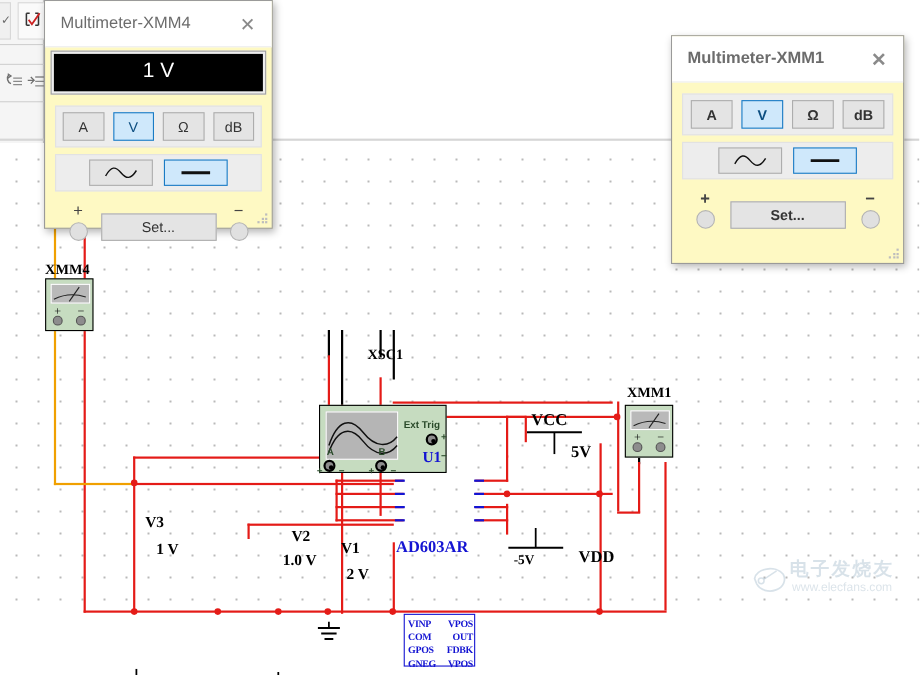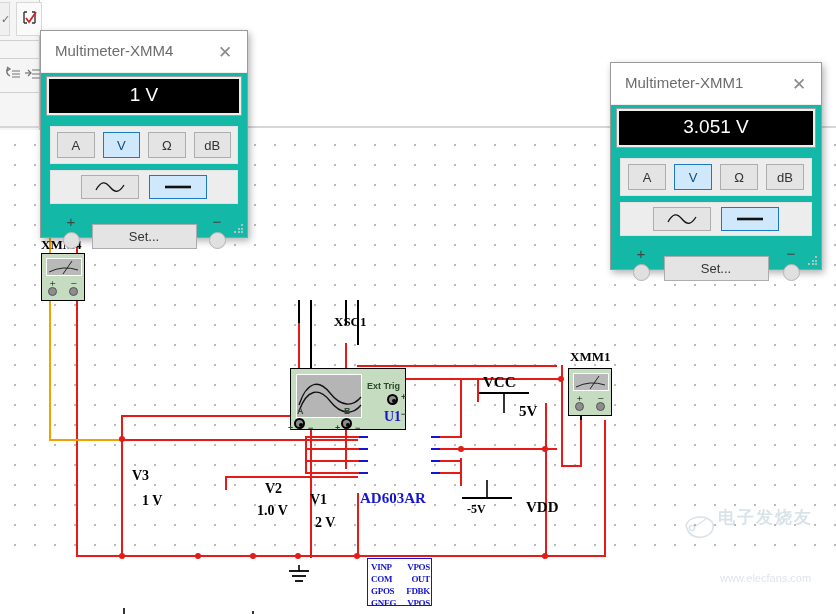--- a/index.html
+++ b/index.html
@@ -59,22 +59,22 @@
   .ic-pinrow { position:absolute; left:3px; width:59px; height:11px; display:flex; justify-content:space-between; }
   .ic-lead { position:absolute; height:1.6px; background:#1414d2; }
 
   
   .gnd { position:absolute; }
 
   
   .batt { position:absolute; }
 
   
-  .mmwin { position:absolute; background:#14b8a6; border:1px solid #9a9a9a;
-           box-shadow: 2px 3px 7px rgba(0,0,0,0.30); margin-top: 30px; }
+  .mmwin { position:absolute; background:#fef9c3; border:1px solid #9a9a9a;
+           box-shadow: 2px 3px 7px rgba(0,0,0,0.30); }
   .mmwin .titlebar { height:42px; background:#ffffff; position:relative; border-bottom:1px solid #ededed; }
   .mmwin .title { position:absolute; left:14px; top:11px; font-size:15px; color:#6c6c6c; font-family:"Liberation Sans",sans-serif; }
   .mmwin .closebtn { position:absolute; right:0; top:0; width:44px; height:42px; color:#8a8a8a; font-size:17px;
                      display:flex; align-items:center; justify-content:center; cursor:pointer; }
   .mmwin .display-wrap { margin:3px 5px 0 5px; padding:2px; background:#eeeeee; border:1px solid #9f9f9f; }
   .mmwin .display { background:#000000; color:#ffffff; text-align:center;
                     font-size:19px; font-family:"Liberation Sans",sans-serif; padding:5px 0 7px 0; }
   .mmwin .body { padding:10px 9px 8px 9px; }
   .mmwin .grp { background:#ededed; border:1px solid #e2e2e2; padding:5px 6px; display:flex; gap:8px; justify-content:center; }
   .mmwin .grp2 { background:#ededed; border:1px solid #e2e2e2; padding:4px 6px; display:flex; gap:10px; justify-content:center; margin-top:6px; }
@@ -90,21 +90,21 @@
   .setbtn { width:105px; height:25px; background:#e4e4e4; border:1px solid #adadad; font-size:13px;
             display:flex; align-items:center; justify-content:center; color:#333; cursor:pointer;
             font-family:"Liberation Sans",sans-serif; }
   .grip { position:absolute; right:3px; bottom:3px; width:10px; height:10px; }
   .grip span { position:absolute; width:2px; height:2px; background:#bdbdbd; }
 
   
   .wm { position:absolute; right:8px; bottom:6px; width:146px; height:50px; opacity:0.40; }
   .wm .wm-cn { position:absolute; left:36px; top:4px; font-size:17px; color:#9fb7c9;
                font-family:"DejaVu Sans", sans-serif; letter-spacing:2px; font-weight:bold; }
-  .wm .wm-url { position:absolute; left:38px; top:26px; font-size:11px; color:#a8bccb; font-family:"Liberation Sans",sans-serif;margin-top:44px;}
+  .wm .wm-url { position:absolute; left:38px; top:26px; font-size:11px; color:#a8bccb; font-family:"Liberation Sans",sans-serif;}
 </style>
 </head>
 <body>
 
 <div id="root">
 
   <div class="canvas">
 
     <div class="w" style="left:76px; top:60px; width:2px; height:369px;"></div>
 
@@ -394,27 +394,24 @@
     <div class="grip">
       <span style="left:7px;top:0;"></span>
         <span style="left:3.5px;top:3.5px;"></span>
         <span style="left:7px;top:3.5px;"></span>
       <span style="left:0;top:7px;"></span>
         <span style="left:3.5px;top:7px;"></span>
         <span style="left:7px;top:7px;"></span>
     </div>
   </div>
 
-  <div class="mmwin" style="left:610px; top:32px; width:212px; height:208px;">
+  <div class="mmwin" style="left:610px; top:32px; width:212px; height:208px;font-weight:bold;">
     <div class="titlebar">
       <div class="title">Multimeter-XMM1</div>
       <div class="closebtn">✕</div>
-    </div>
-    <div class="display-wrap">
-      <div class="display">3.051 V</div>
     </div>
     <div class="body">
       <div class="grp">
         <div class="mmbtn">A</div>
         <div class="mmbtn sel">V</div>
         <div class="mmbtn">Ω</div>
         <div class="mmbtn">dB</div>
       </div>
       <div class="grp2">
         <div class="mmbtn wide">

